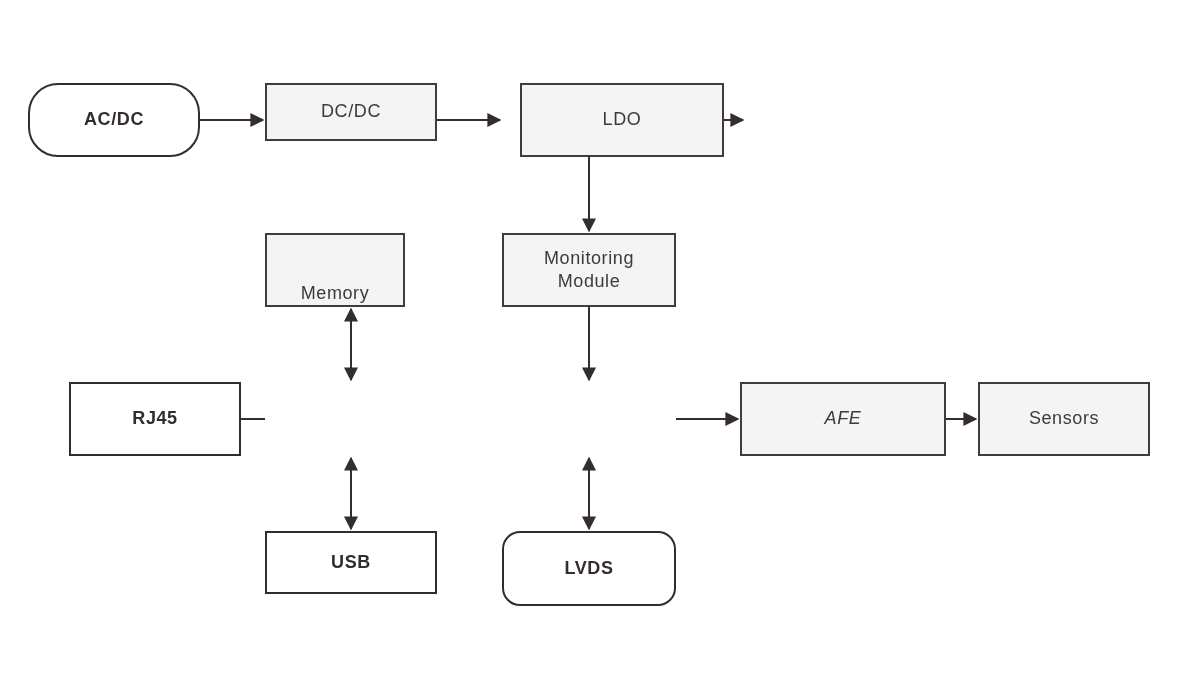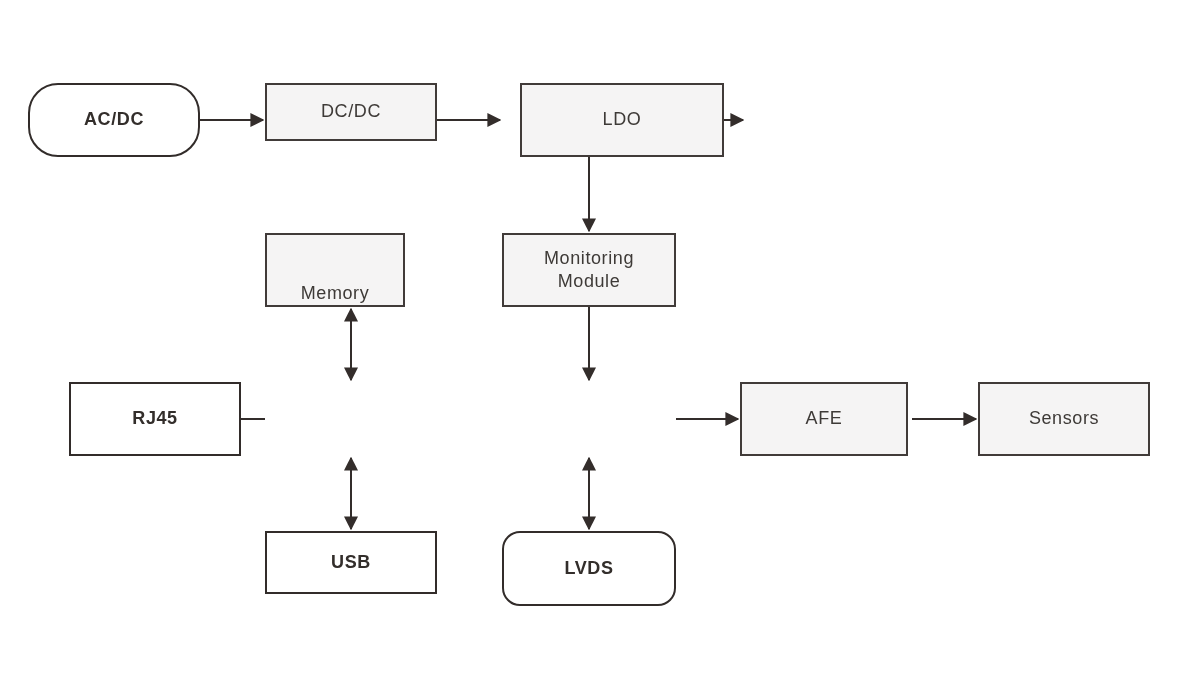--- a/index.html
+++ b/index.html
@@ -46,21 +46,21 @@
   .node .label { line-height: 1.3; }
   
   .n-acdc       { left: 28px;  top: 83px;  width: 172px; height: 74px; border-radius: 30px; }
   .n-dcdc       { left: 265px; top: 83px;  width: 172px; height: 58px; }
   .n-ldo        { left: 520px; top: 83px;  width: 204px; height: 74px; }
   .n-memory     { left: 265px; top: 233px; width: 140px; height: 74px; align-items: flex-end; }
   .n-monitoring { left: 502px; top: 233px; width: 174px; height: 74px; }
   .n-monitoring .label { display: inline-block; max-width: 120px; }
   .n-rj45       { left: 28px;  top: 382px; width: 172px; height: 74px; margin-left: 41px; }
   .n-mcu        { left: 265px; top: 382px; width: 411px; height: 74px; }
-  .n-afe        { left: 740px; top: 382px; width: 168px; height: 74px; }
+  .n-afe        { left: 740px; top: 382px; width: 206px; height: 74px; font-style: italic; }
   .n-sensors    { left: 978px; top: 382px; width: 172px; height: 74px; align-items: center; }
   .n-usb        { left: 265px; top: 531px; width: 172px; height: 63px; }
   .n-lvds       { left: 502px; top: 531px; width: 174px; height: 75px; border-radius: 18px; }
   .edge {
     stroke: #332d2b;
     stroke-width: 2;
     fill: none;
   }
 </style>
 </head>

